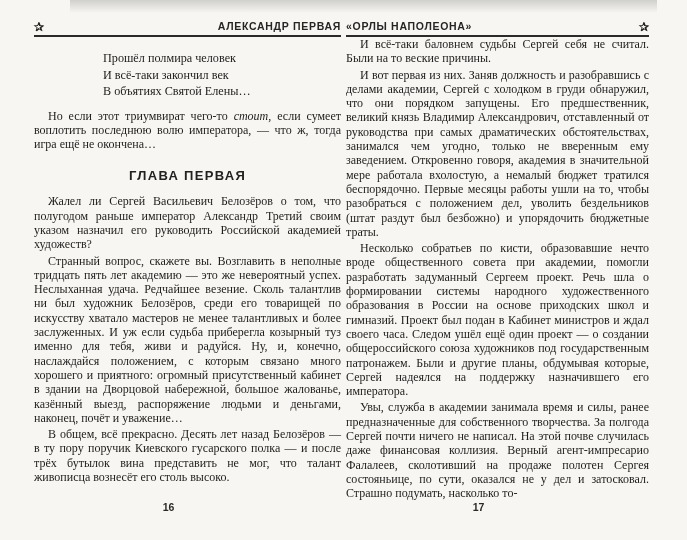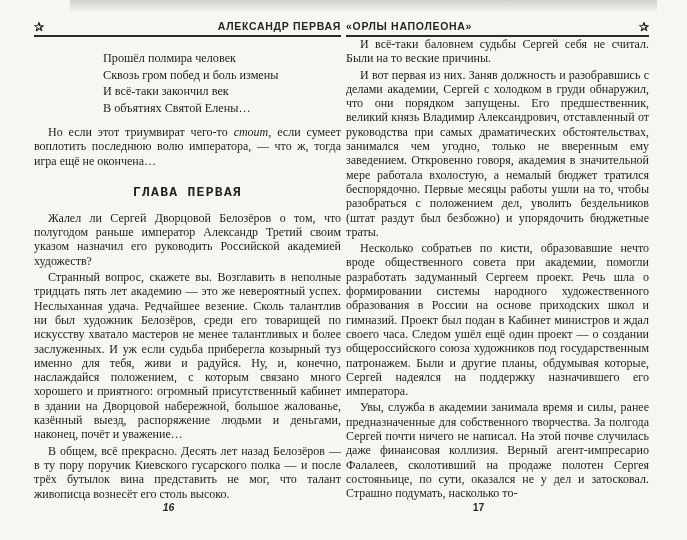--- a/index.html
+++ b/index.html
@@ -39,60 +39,59 @@
 
   p.body {
     margin:0; text-indent:14px; text-align:justify;
     font-size:12px; line-height:14.3px;
   }
   p.intro { margin-top:9px; }
   p.body + p.body { margin-top:2px; }
 
   .chapter {
     text-align:center;
-    font-family:Liberation Mono, monospace;
+    font-family:Liberation Sans, sans-serif;
     font-weight:bold; font-size:13px; letter-spacing:1.3px;
     color:#222120;
     margin:17px 0 11px 0;
   }
 
   .first-after-header { margin-top:10px; }
 
   .page-number {
     position:absolute; top:501px; text-align:center;
     font-family:"Liberation Sans", sans-serif;
     font-size:10.5px; font-weight:bold; color:#2b2a28;
   }
-  .page-number.left  { left:34px;  width:307px; transform:translateX(-19px);font-style:italic; }
+  .page-number.left  { left:34px;  width:307px; transform:translateX(-19px); }
   .page-number.right { left:344px; width:303px; transform:translateX(-17px); }
 </style>
 </head>
 <body>
 
 <div class="spread">
   <div class="scan-shade"></div>
 
   <div class="page left">
     <div class="page-header">
       <span class="star">✰</span>
       <span>АЛЕКСАНДР ПЕРВАЯ</span>
     </div>
 
     <div class="verse">
       <div>Прошёл полмира человек</div>
-      <div>Сквозь гром побед и боль измены</div>
       <div>И всё-таки закончил век</div>
       <div>В объятиях Святой Елены…</div>
     </div>
 
     <p class="body intro"><span>Но если этот триумвират чего-то </span><i>стоит</i><span>, если сумеет воплотить последнюю волю императора, — что ж, тогда игра ещё не окончена…</span></p>
 
     <div class="chapter">ГЛАВА ПЕРВАЯ</div>
 
-    <p class="body">Жалел ли Сергей Дворцовой Белозёров о том, что полугодом раньше император Александр Третий своим указом назначил его руководить Российской академией художеств?</p>
+    <p class="body">Жалел ли Сергей Васильевич Белозёров о том, что полугодом раньше император Александр Третий своим указом назначил его руководить Российской академией художеств?</p>
     <p class="body">Странный вопрос, скажете вы. Возглавить в неполные тридцать пять лет академию — это же невероятный успех. Неслыханная удача. Редчайшее везение. Сколь талантлив ни был художник Белозёров, среди его товарищей по искусству хватало мастеров не менее талантливых и более заслуженных. И уж если судьба приберегла козырный туз именно для тебя, живи и радуйся. Ну, и, конечно, наслаждайся положением, с которым связано много хорошего и приятного: огромный присутственный кабинет в здании на Дворцовой набережной, большое жалованье, казённый выезд, распоряжение людьми и деньгами, наконец, почёт и уважение…</p>
     <p class="body">В общем, всё прекрасно. Десять лет назад Белозёров — в ту пору поручик Киевского гусарского полка — и после трёх бутылок вина представить не мог, что талант живописца вознесёт его столь высоко.</p>
   </div>
 
   <div class="page right">
     <div class="page-header">
       <span>«ОРЛЫ НАПОЛЕОНА»</span>
       <span class="star">✰</span>
     </div>
 

